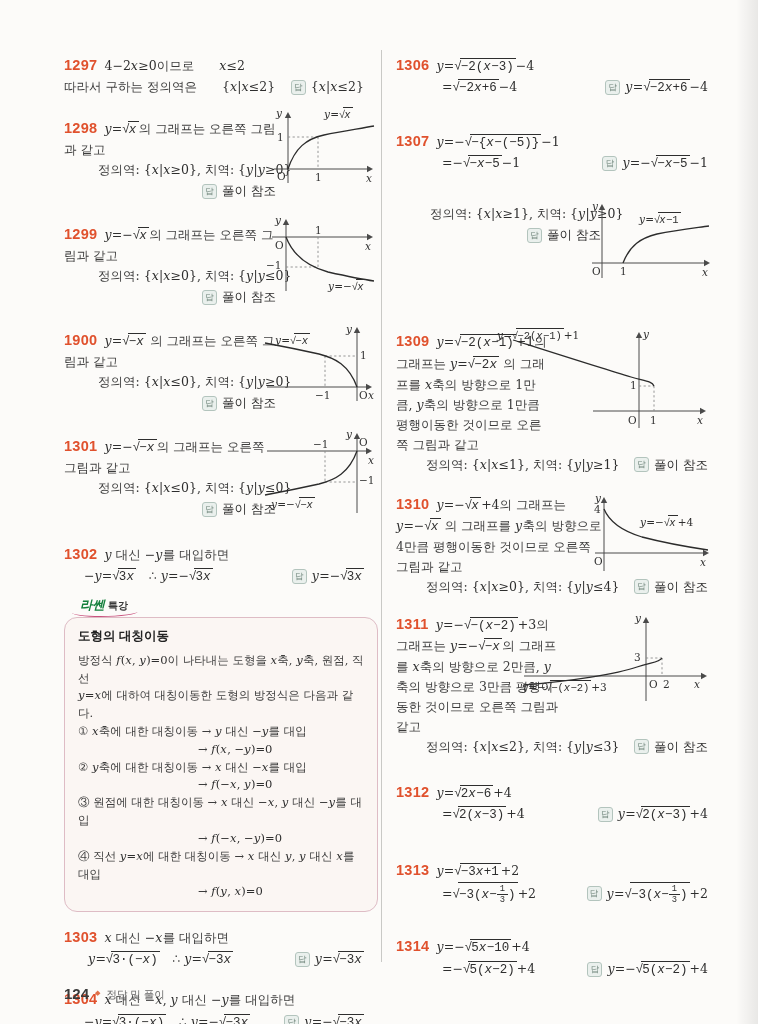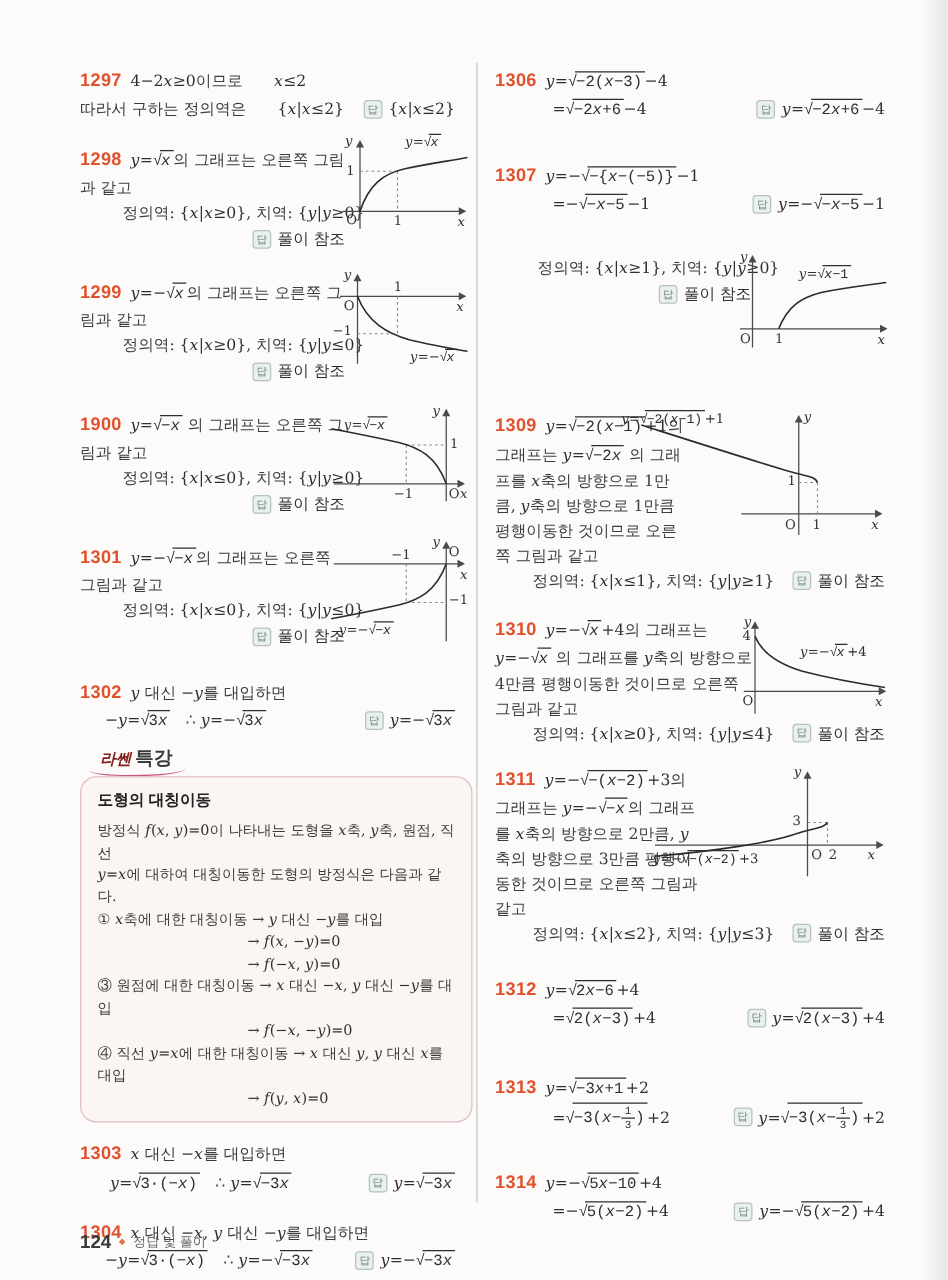--- a/index.html
+++ b/index.html
@@ -40,22 +40,22 @@
   .gl .m{font-size:10.5px;}
   .ax{stroke:#4a4a4a;stroke-width:1;fill:none;}
   .cv{stroke:#2c2c2c;stroke-width:1.3;fill:none;}
   .dt{stroke:#8a8a8a;stroke-width:.9;stroke-dasharray:2.2 2.4;fill:none;}
   .ah{fill:#4a4a4a;stroke:none;}
 
   
   .lassen{display:inline-block;position:relative;margin:0 0 2px 16px;font-family:"Liberation Sans",sans-serif;}
   .lassen::after{content:"";position:absolute;left:-8px;right:-10px;bottom:-2px;height:9px;
                  border-bottom:1.6px solid #c9527e;border-radius:0 0 60% 45%;}
-  .lassen .t1{color:#7f1d1d;font-weight:bold;font-size:12.5px;font-style:italic;}
-  .lassen .t2{color:#3a3a3a;font-weight:bold;font-size:15px;margin-left:3px;font-family:Liberation Serif, serif;}
+  .lassen .t1{color:#15803d;font-weight:bold;font-size:12.5px;font-style:italic;}
+  .lassen .t2{color:#3a3a3a;font-weight:bold;font-size:10px;margin-left:3px;font-family:Liberation Serif, serif;}
   .tbox{border:1.6px solid #debcc5;border-radius:13px;background:#fbf6f3;
         padding:9px 13px 10px;margin-right:-14px;font-size:11.5px;line-height:1.55;}
   .tbox .title{font-weight:bold;color:#222;font-size:12.5px;margin-bottom:5px;
                font-family:"Liberation Sans",sans-serif;}
   .tbox .rl{padding-left:120px;}
 
   .footer{position:absolute;left:64px;top:982px;display:flex;align-items:center;gap:6px;}
   .fpage{font-family:"Liberation Sans",sans-serif;font-weight:bold;font-size:15px;color:#3a3a3a;}
   .fsep{color:#e0714a;font-size:7px;}
   .flabel{font-size:10.5px;color:#666;font-family:"Liberation Sans",sans-serif;}
@@ -207,20 +207,21 @@
     </div>
 
     <div id="boxwrap">
       <div class="lassen"><span class="t1">라쎈</span><span class="t2">특강</span></div>
       <div class="tbox">
         <div class="title">도형의 대칭이동</div>
         <div class="bl">방정식 <span class="m"><i>f</i>(<i>x</i>, <i>y</i>)=0</span>이 나타내는 도형을 <span class="m"><i>x</i></span>축, <span class="m"><i>y</i></span>축, 원점, 직선</div>
         <div class="bl"><span class="m"><i>y</i>=<i>x</i></span>에 대하여 대칭이동한 도형의 방정식은 다음과 같다.</div>
         <div class="bl">① <span class="m"><i>x</i></span>축에 대한 대칭이동 → <span class="m"><i>y</i></span> 대신 <span class="m">−<i>y</i></span>를 대입</div>
         <div class="rl">→ <span class="m"><i>f</i>(<i>x</i>, −<i>y</i>)=0</span></div>
+        <div class="bl">② <span class="m"><i>y</i></span>축에 대한 대칭이동 → <span class="m"><i>x</i></span> 대신 <span class="m">−<i>x</i></span>를 대입</div>
         <div class="rl">→ <span class="m"><i>f</i>(−<i>x</i>, <i>y</i>)=0</span></div>
         <div class="bl">③ 원점에 대한 대칭이동 → <span class="m"><i>x</i></span> 대신 <span class="m">−<i>x</i></span>, <span class="m"><i>y</i></span> 대신 <span class="m">−<i>y</i></span>를 대입</div>
         <div class="rl">→ <span class="m"><i>f</i>(−<i>x</i>, −<i>y</i>)=0</span></div>
         <div class="bl">④ 직선 <span class="m"><i>y</i>=<i>x</i></span>에 대한 대칭이동 → <span class="m"><i>x</i></span> 대신 <span class="m"><i>y</i></span>, <span class="m"><i>y</i></span> 대신 <span class="m"><i>x</i></span>를 대입</div>
         <div class="rl">→ <span class="m"><i>f</i>(<i>y</i>, <i>x</i>)=0</span></div>
       </div>
     </div>
 
     <div class="prob" id="b1303">
       <div class="line"><span class="num">1303</span><span><span class="m"><i>x</i></span> 대신 <span class="m">−<i>x</i></span>를 대입하면</span></div>

